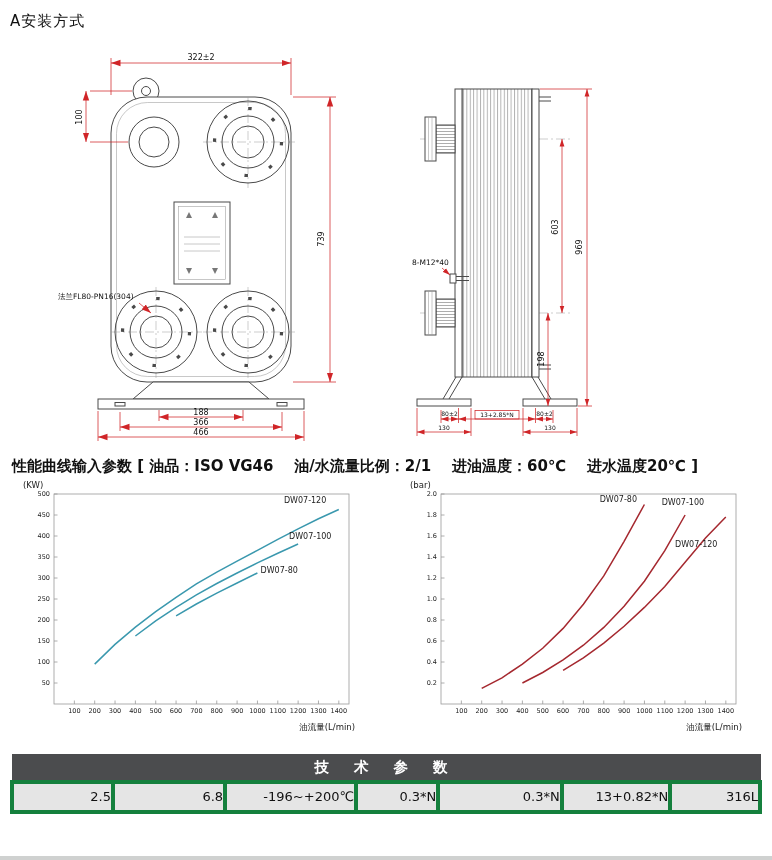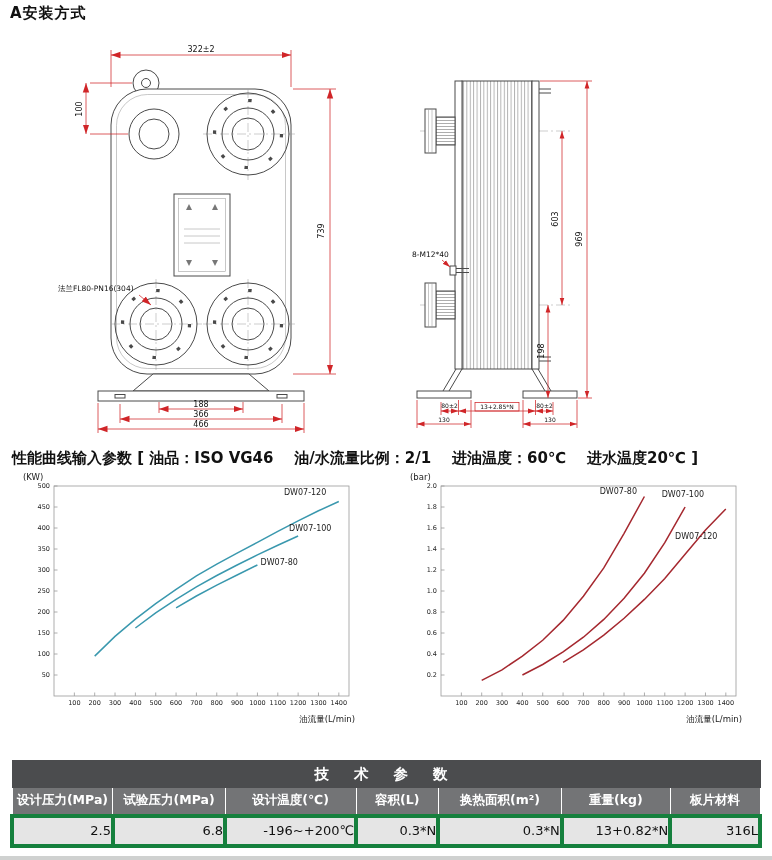--- a/index.html
+++ b/index.html
@@ -1,19 +1,19 @@
 <!DOCTYPE html>
 <html><head>
 <meta charset="utf-8">
 <style>
   *{margin:0;padding:0;box-sizing:border-box}
   html,body{background:#fff}
   body{width:772px;height:860px;position:relative;overflow:hidden;
        font-family:"DejaVu Sans","Liberation Sans",sans-serif;color:#111}
-  .page-title{padding:4px 0 0 10px;font-size:15px;font-weight:bold;letter-spacing:1px}
+  .page-title{padding:12px 0 0 10px;font-size:15px;font-weight:normal;letter-spacing:1px}
   .drawings{display:flex;margin-top:16px;padding-left:56px}
   svg.front{width:300px;height:398px}
   svg.side{width:200px;height:398px;margin-left:56px}
   
   .dwg{stroke:#4a4a4a;stroke-width:1;fill:none}
   .dwgf{stroke:#4a4a4a;stroke-width:1;fill:#fff}
   .thin{stroke:#9a9a9a;stroke-width:0.55;fill:none}
   .cl{stroke:#9a9a9a;stroke-width:0.5;stroke-dasharray:9 3 2 3;fill:none}
   .boltc{fill:none;stroke:#4a4a4a;stroke-width:3.2;stroke-dasharray:3.5 22.8}
   .dim{stroke:#d02528;stroke-width:0.75;fill:none}
@@ -24,21 +24,21 @@
   .params-note{margin:12px 0 0 12px;font-size:15px;font-weight:bold;white-space:pre-wrap}
   
   .charts{display:flex;margin-top:0;padding-left:18px}
   svg.chart{width:345px;height:262px}
   svg.chart.second{margin-left:42px}
   .tick{font-size:6.5px;fill:#222}
   .unit{font-size:8.5px;fill:#222}
   .clabel{font-size:8px;fill:#222}
   .xlab{font-size:8.5px;fill:#222}
   
-  table.params{width:752px;margin:30px 10px 0 10px;border-collapse:collapse;table-layout:fixed;border:1px solid #9c9c9c}
+  table.params{width:752px;margin:16px 10px 0 10px;border-collapse:collapse;table-layout:fixed;border:1px solid #9c9c9c}
   tr.tbl-title th{background:#4b4c4e;color:#fff;font-size:14.5px;font-weight:bold;letter-spacing:10px;height:27px;border:1px solid #4b4c4e;text-align:center}
   tr.tbl-head th{background:#737476;color:#fff;font-weight:bold;font-size:12.5px;height:28px;border:1px solid #fff;text-align:center}
   tr.tbl-vals td{background:#e5e5e5;color:#111;font-size:13px;text-align:right;height:30px;border:4px solid #15803d}
   .bottom-strip{position:absolute;left:0;bottom:0;width:100%;height:4px;background:#cfd1d0}
 </style>
 </head>
 <body>
 
 <div class="page-title">A安装方式</div>
 
@@ -363,29 +363,20 @@
       <col style="width:17.5%">
     <col style="width:11%">
       <col style="width:16.5%">
       <col style="width:14.5%">
       <col style="width:12%">
   </colgroup>
   <thead>
     <tr class="tbl-title">
       <th id="tbl-title-cell" colspan="7">技 术 参 数</th>
     </tr>
-    <tr class="tbl-head" id="tbl-head-row">
-        <th>设计压力(MPa)</th>
-        <th>试验压力(MPa)</th>
-        <th>设计温度(℃)</th>
-        <th>容积(L)</th>
-        <th>换热面积(m²)</th>
-        <th>重量(kg)</th>
-        <th>板片材料</th>
-      </tr>
   </thead>
   <tbody>
     <tr class="tbl-vals" id="tbl-vals-row">
         <td>2.5</td>
         <td>6.8</td>
         <td>-196~+200℃</td>
         <td>0.3*N</td>
         <td>0.3*N</td>
         <td>13+0.82*N</td>
         <td>316L</td>

